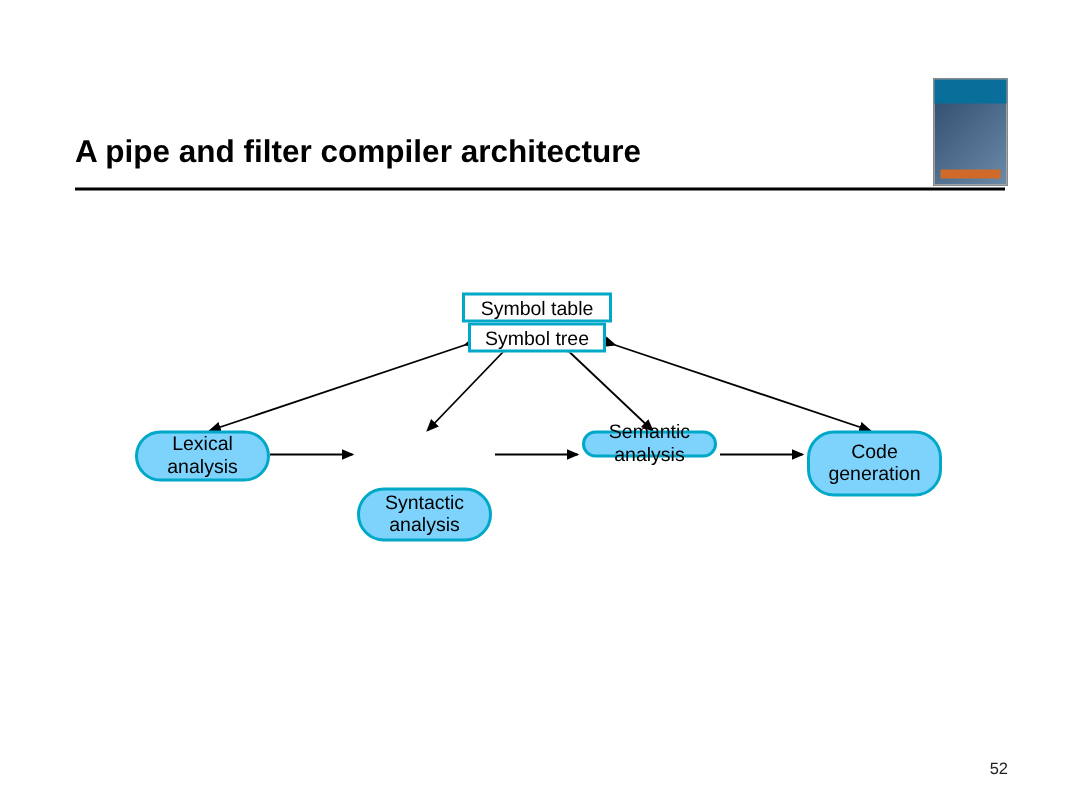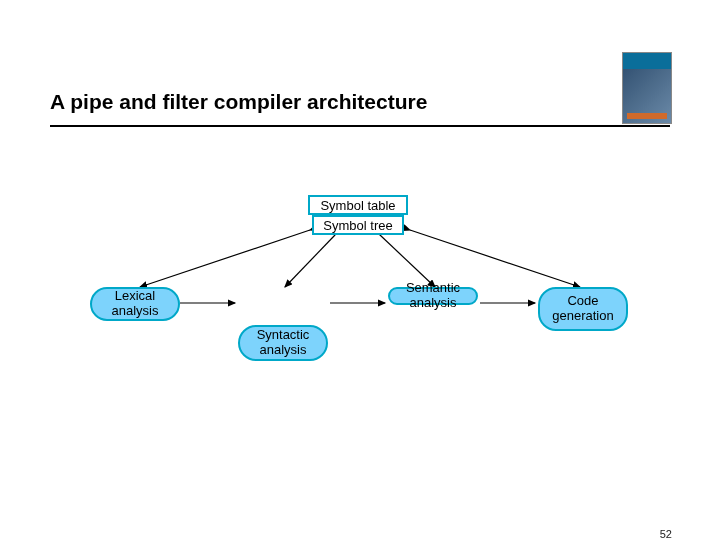--- a/index.html
+++ b/index.html
@@ -10,21 +10,21 @@
   .thumb { position: absolute; right: 48px; top: 52px; width: 50px; height: 72px; background: linear-gradient(135deg,#2b4a6b,#6b8aa8); border: 1px solid #888; }
   .thumb::before { content:""; position:absolute; top:0; left:0; right:0; height:16px; background:#0a6e9a; }
   .thumb::after { content:""; position:absolute; bottom:4px; left:4px; right:4px; height:6px; background:#d06a2b; }
   .diagram { position: absolute; left: 80px; top: 195px; width: 560px; height: 140px; }
   .topbox { position: absolute; border: 2px solid #00a8c8; background: #fff; font-size: 13px; text-align: center; display:flex; align-items:center; justify-content:center; }
   .stage { position: absolute; border: 2px solid #00a8c8; background: #7dd3fc; border-radius: 18px; font-size: 13px; text-align: center; display:flex; align-items:center; justify-content:center; line-height:1.15; }
   svg.lines { position:absolute; left:0; top:0; width:560px; height:140px; }
   .arrowhead { fill: #000; }
   .edge { stroke: #000; stroke-width: 1.2; fill: none; }
   .footer-l { position:absolute; left:0; right:0; top:504px; text-align:center; font-size:11px; color:#222; }
-  .footer-r { position:absolute; right:48px; top:528px; font-size:11px; color:#222; }
+  .footer-r { position:absolute; right:48px; top:507px; font-size:11px; color:#222; }
 </style>
 </head>
 <body>
 
 <div class="slide">
   <div class="title">A pipe and filter compiler architecture</div>
   <div class="hr"></div>
   <div class="thumb"></div>
 
   <div class="diagram">

